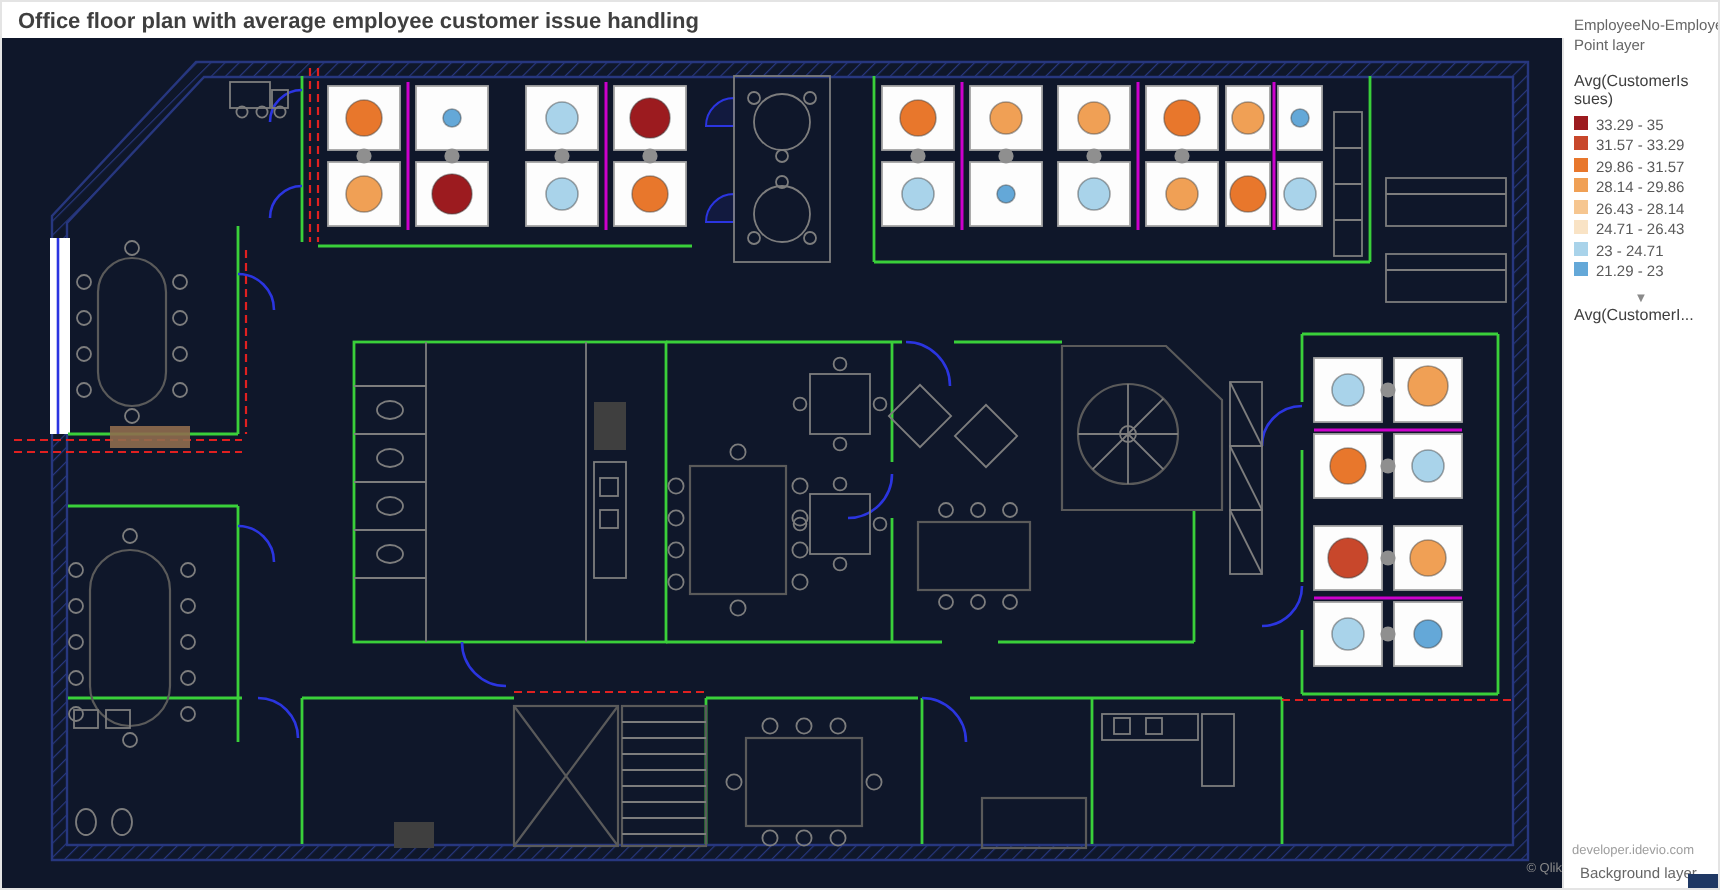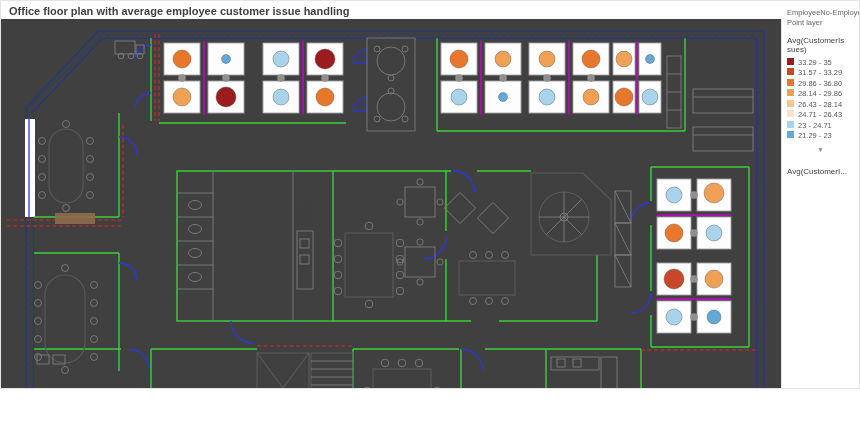--- a/index.html
+++ b/index.html
@@ -1,17 +1,17 @@
 <!DOCTYPE html>
 <html style="--wall: #27377f; --green: #3ad03a; --blue: #2b35e0; --magenta: #cc00cc; --red: #e02020;"><head>
 <meta charset="utf-8">
 <style>
   * { margin:0; padding:0; box-sizing:border-box; }
   html,body { background:#fff; font-family:"Liberation Sans", sans-serif; }
-  .stage { position:relative; width:860px; height:389px; background:#404040; border:1px solid #e4e4e4; overflow:hidden; }
+  .stage { position:relative; width:860px; height:445px; background:#0f172a; border:1px solid #e4e4e4; overflow:hidden; }
   .title-bar { position:absolute; top:0; left:0; width:782px; height:18px; background:#fff; z-index:5; }
   .title-bar .t { font-size:11px; font-weight:bold; color:#3f3f3f; padding:4px 0 0 8px; white-space:nowrap; }
   svg.map { position:absolute; top:0; left:0; }
 
   
   .wallband { fill:url(#wallhatch); stroke:var(--wall,#27377f); stroke-width:1.2; fill-rule:evenodd; }
   .hatchline { stroke:var(--wall,#27377f); stroke-width:1.2; }
   .gw { stroke:var(--green,#3ad03a); stroke-width:1.4; fill:none; }
   .bw { stroke:var(--blue,#2b35e0); stroke-width:1.3; fill:none; }
   .bfill { fill:rgba(43,53,224,.12); stroke:var(--blue,#2b35e0); stroke-width:1; }
@@ -28,21 +28,21 @@
   
   .panel { position:absolute; top:0; right:0; width:78px; height:445px; background:#fff; border-left:1px solid #e3e3e3; color:#595959; }
   .panel-head { display:flex; justify-content:space-between; align-items:flex-start; padding:7px 4px 0 5px; }
   .layer-title div { font-size:7.5px; line-height:1.3; color:#666; white-space:nowrap; }
   .legend-title { padding:8px 2px 3px 5px; font-size:8px; color:#3f3f3f; line-height:1.2; }
   .legend-items { padding-left:5px; }
   .legend-row { display:flex; align-items:flex-start; height:10.5px; }
   .swatch { width:7px; height:7px; margin-right:4px; flex:0 0 auto; }
   .legend-label { font-size:7.5px; color:#595959; white-space:nowrap; }
   .legend-collapse { width:100%; text-align:center; font-size:6.5px; color:#8a8a8a; padding-top:4px; cursor:pointer; }
-  .size-title { margin-top:14px; padding-left:5px; font-size:8px; color:#3f3f3f; white-space:nowrap; }
+  .size-title { padding-left:5px; font-size:8px; color:#3f3f3f; white-space:nowrap; }
   .size-legend { padding:4px 0 0 8px; }
   .size-circle { fill:#c6c6c6; fill-opacity:.75; stroke:#acacac; stroke-width:.8; }
   .size-label { font-size:7.5px; fill:#595959; }
   .panel-bottom { position:absolute; bottom:3px; left:0; width:100%; }
   .map-attrib { font-size:6.5px; color:#9d9d9d; padding-left:4px; white-space:nowrap; }
   .bg-layer { font-size:7.5px; color:#666; padding:3px 0 2px 8px; white-space:nowrap; }
   .corner-rect { position:absolute; right:0; bottom:0; width:15px; height:9px; background:#1f3864; }
 </style>
 </head>
 <body>
@@ -313,21 +313,21 @@
         <div class="legend-row">
           <span class="swatch" style="background: rgb(156, 27, 31);"></span>
           <span class="legend-label">33.29 - 35</span>
         </div>
         <div class="legend-row">
           <span class="swatch" style="background: rgb(200, 71, 43);"></span>
           <span class="legend-label">31.57 - 33.29</span>
         </div>
         <div class="legend-row">
           <span class="swatch" style="background: rgb(232, 119, 44);"></span>
-          <span class="legend-label">29.86 - 36.80</span>
+          <span class="legend-label">29.86 - 31.57</span>
         </div>
         <div class="legend-row">
           <span class="swatch" style="background: rgb(240, 160, 85);"></span>
           <span class="legend-label">28.14 - 29.86</span>
         </div>
         <div class="legend-row">
           <span class="swatch" style="background: rgb(246, 198, 144);"></span>
           <span class="legend-label">26.43 - 28.14</span>
         </div>
         <div class="legend-row">

